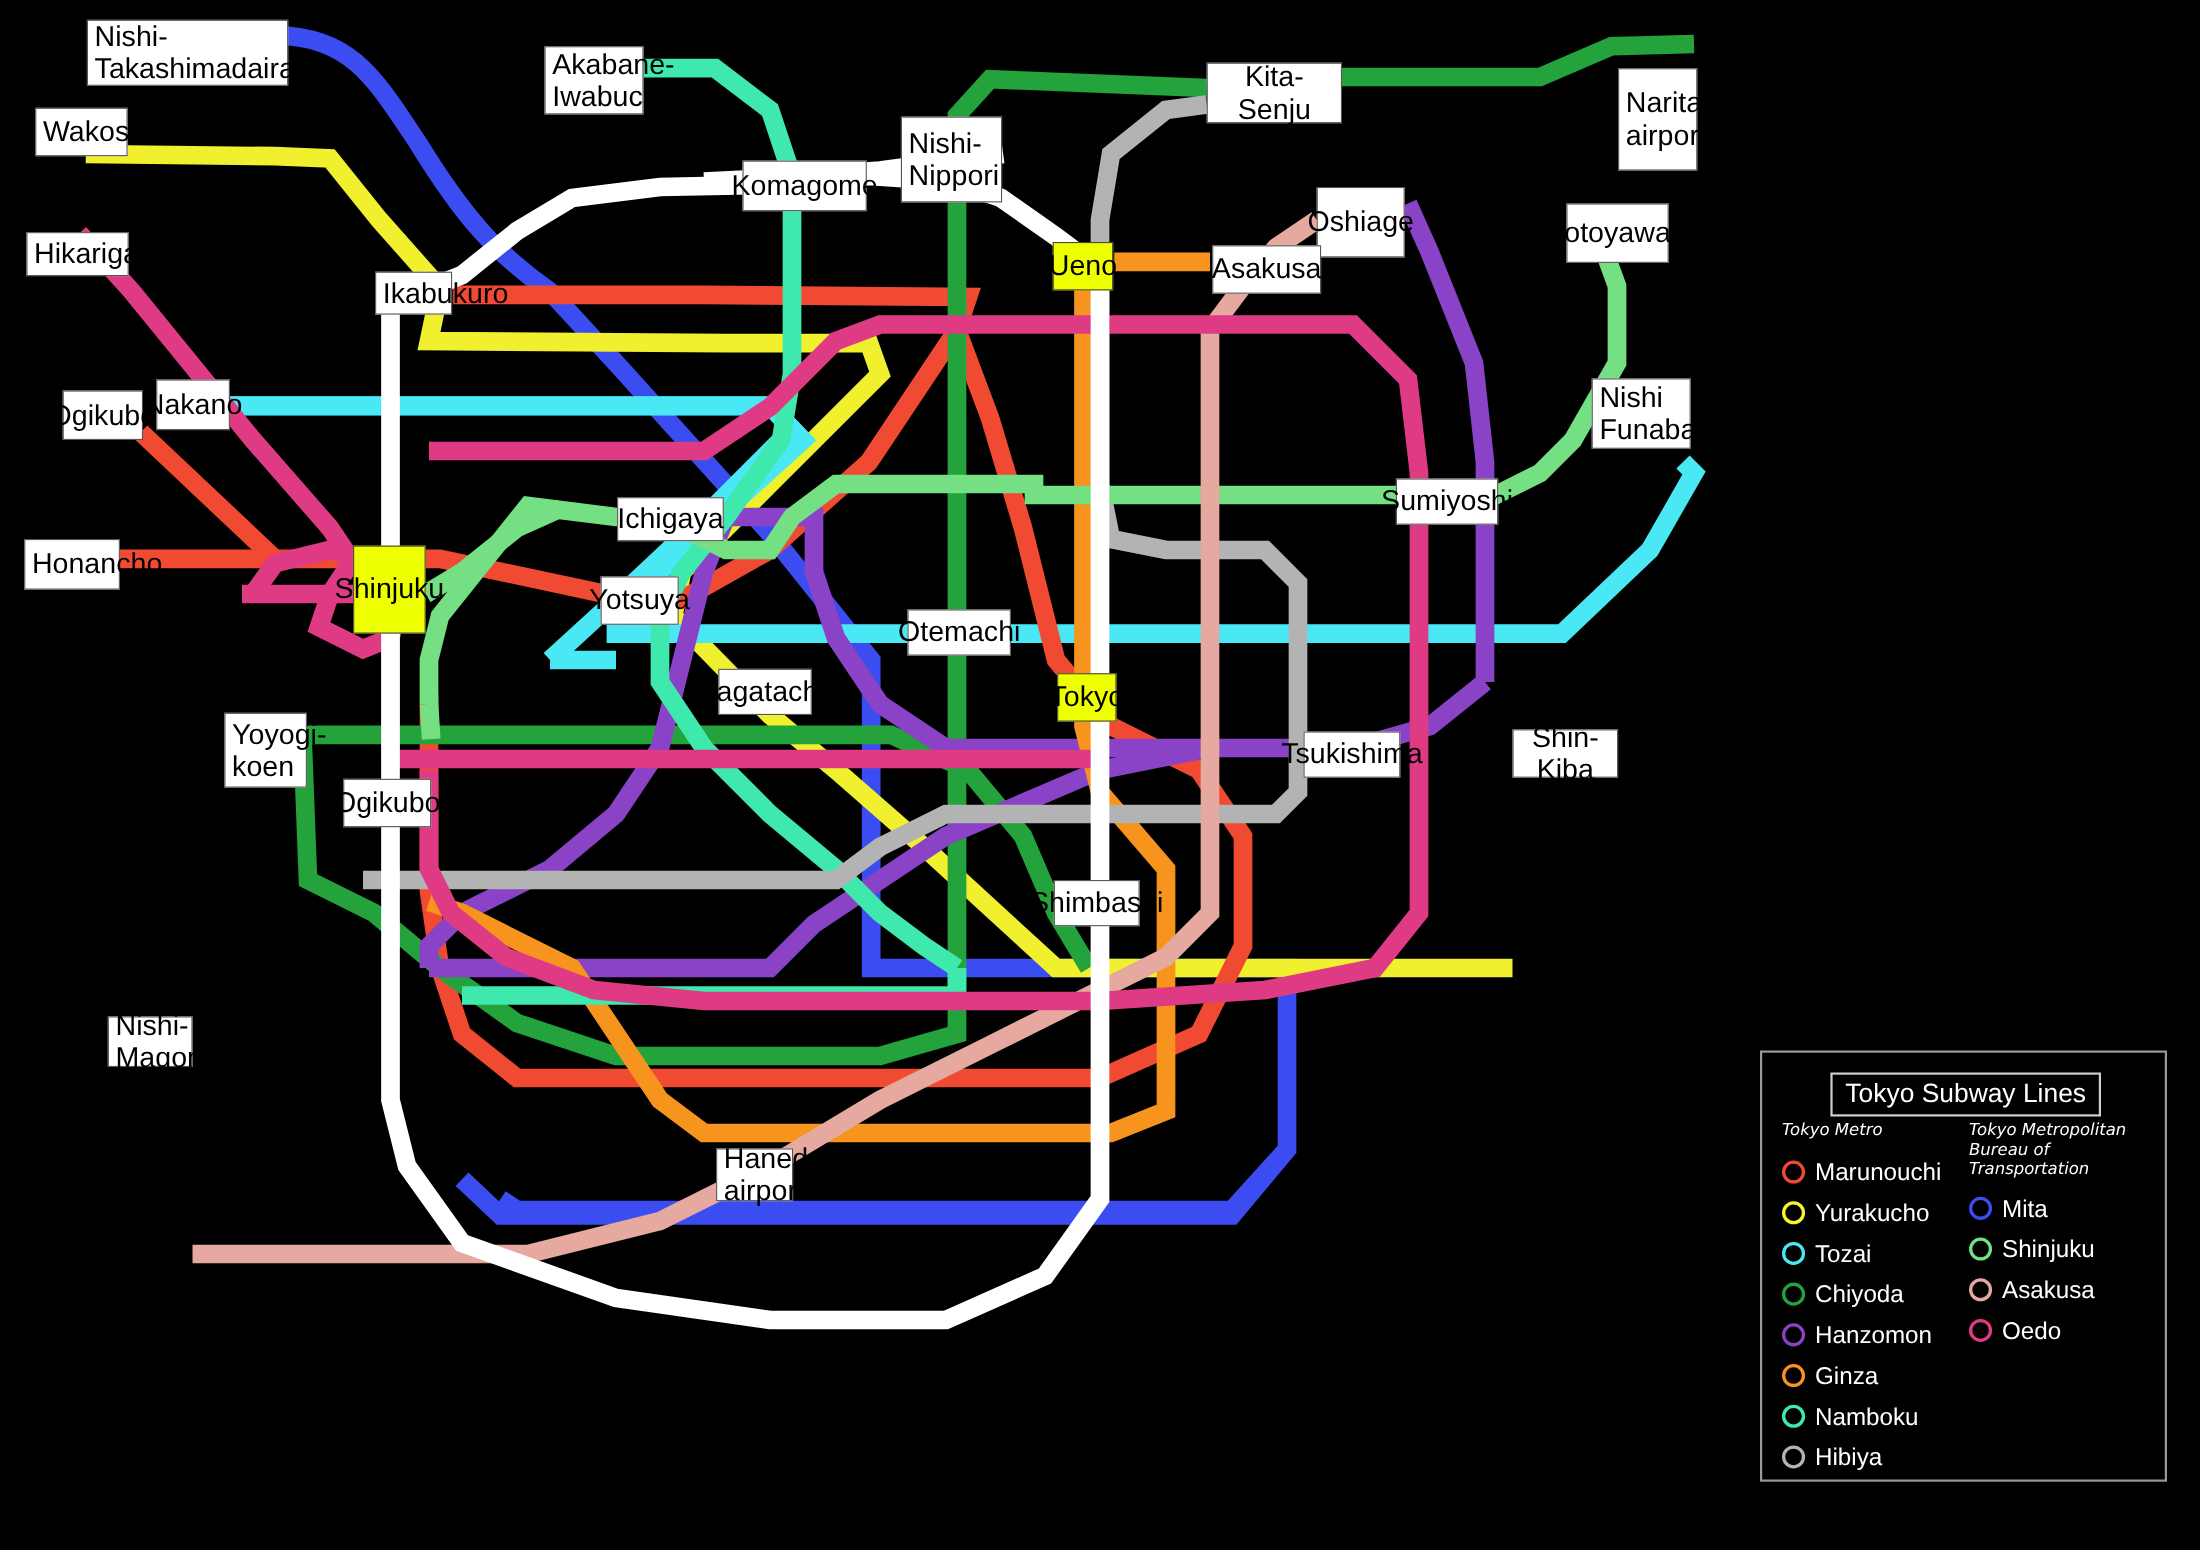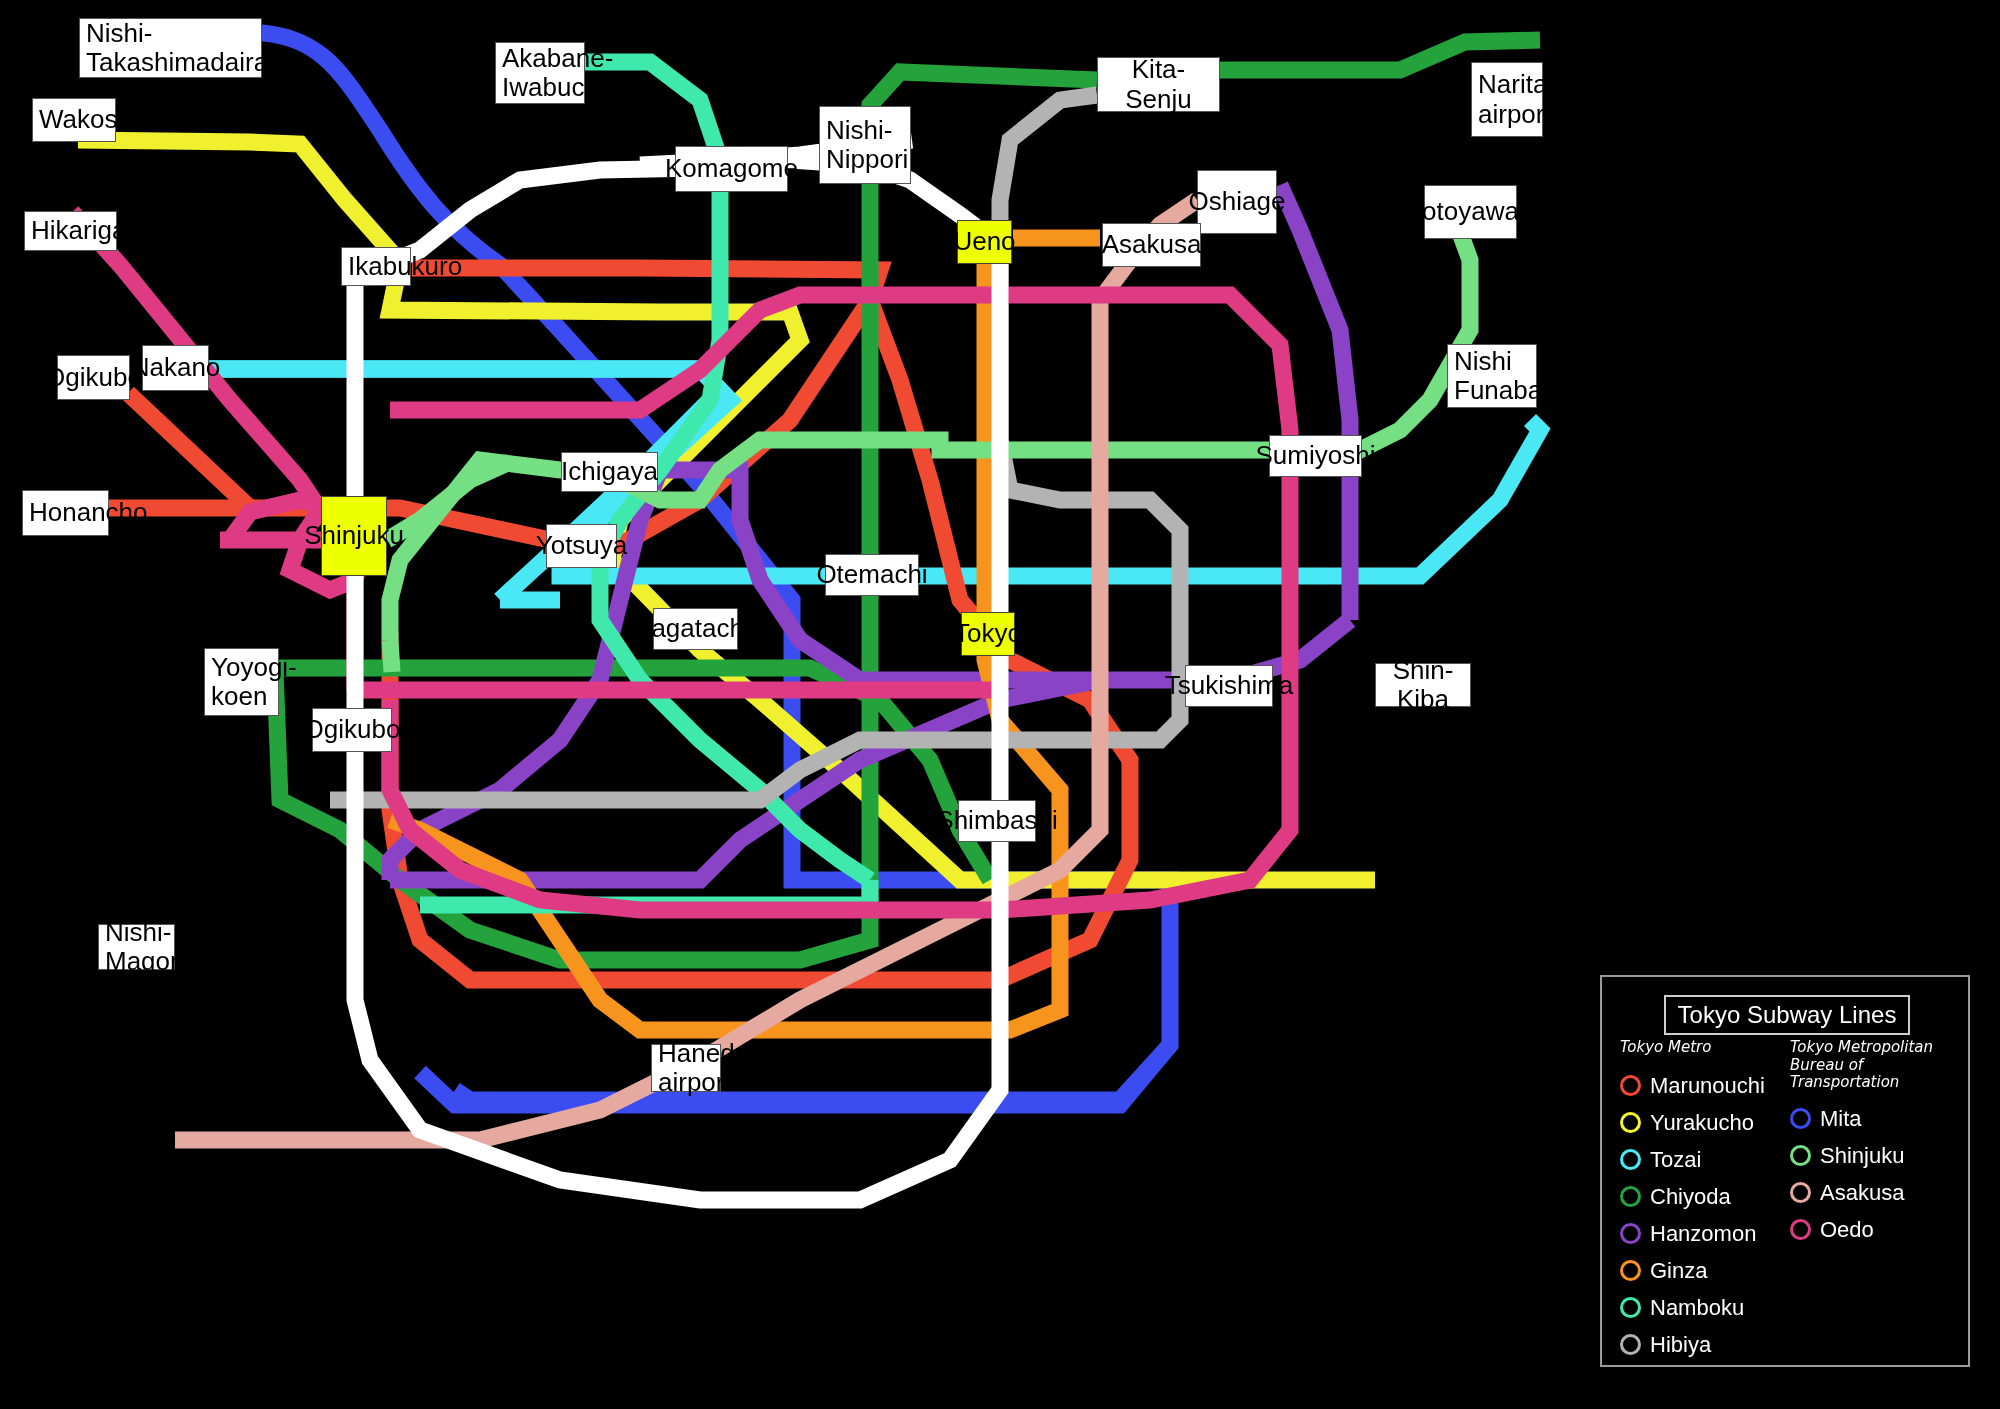--- a/index.html
+++ b/index.html
@@ -26,21 +26,21 @@
     padding:2px 6px;
     white-space:pre-line;
     z-index:40;
   }
   .station.major{background:#eeff00;border-color:#444;}
   .station.left{justify-content:flex-start;text-align:left;}
 
   
   #legend{
     position:absolute;
-    left:1600px;top:975px;
+    left:1600px;top:955px;
     width:370px;height:392px;
     background:#000;
     border:2px solid #9a9a9a;
     box-sizing:border-box;
     z-index:60;
   }
   #legend-title{
     position:absolute;left:62px;top:18px;
     width:246px;height:40px;
     border:2px solid #cfcfcf;
@@ -176,21 +176,21 @@
     </g>
   </svg>
 
   <div id="stations-layer">
       <div class="station left" style="left: 79px; top: 18px; width: 183px; height: 60px;">Nishi-
 Takashimadaira</div>
       <div class="station left" style="left: 495px; top: 42px; width: 90px; height: 62px;">Akabane-
 Iwabuchi</div>
       <div class="station left" style="left: 32px; top: 98px; width: 84px; height: 44px;">Wakoshi</div>
       <div class="station" style="left: 1097px; top: 57px; width: 123px; height: 55px;">Kita-Senju</div>
-      <div class="station left" style="left: 1471px; top: 62px; width: 72px; height: 75px;">Narita
+      <div class="station left" style="left: 1471px; top: 62px; width: 72px; height: 93px;">Narita
 airport</div>
       <div class="station left" style="left: 819px; top: 106px; width: 92px; height: 78px;">Nishi-
 Nippori</div>
       <div class="station" style="left: 675px; top: 146px; width: 113px; height: 46px;">Komagome</div>
       <div class="station left" style="left: 24px; top: 171px; width: 93px; height: 40px; margin-top: 40px;">Hikarigaoka</div>
       <div class="station" style="left: 1197px; top: 170px; width: 80px; height: 64px;">Oshiage</div>
       <div class="station" style="left: 1424px; top: 185px; width: 93px; height: 54px;">Motoyawata</div>
       <div class="station major" style="left: 957px; top: 220px; width: 55px; height: 44px;">Ueno</div>
       <div class="station" style="left: 1102px; top: 223px; width: 99px; height: 44px;">Asakusa</div>
       <div class="station left" style="left: 341px; top: 247px; width: 70px; height: 39px;">Ikabukuro</div>

